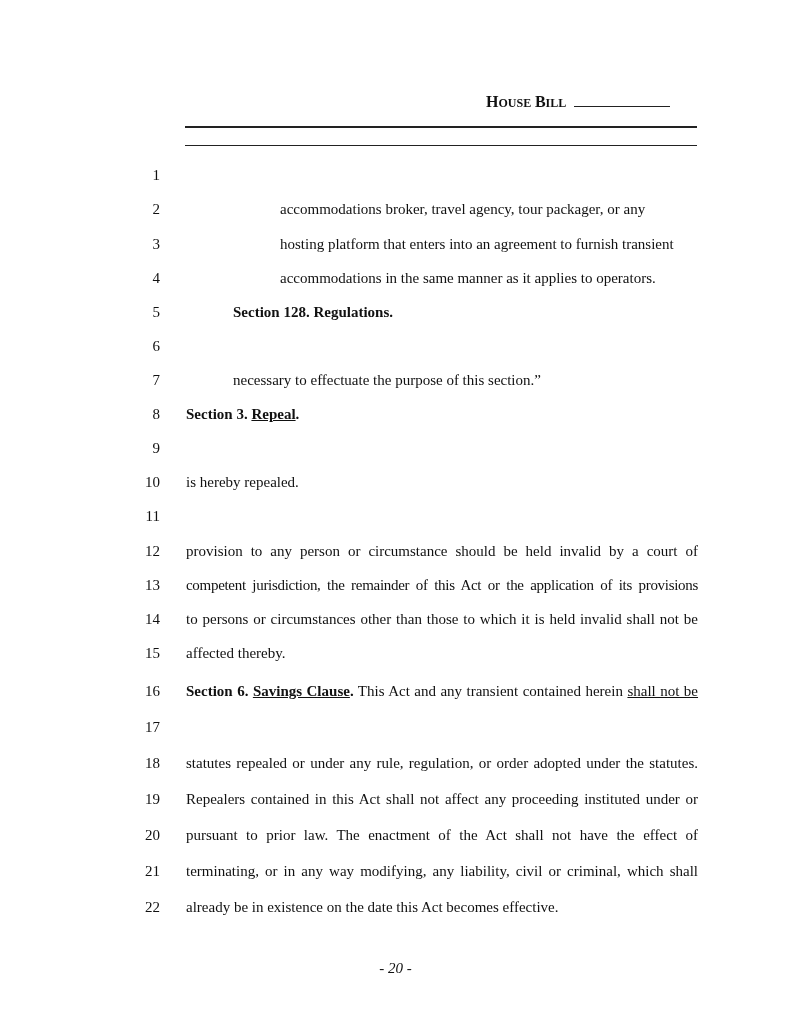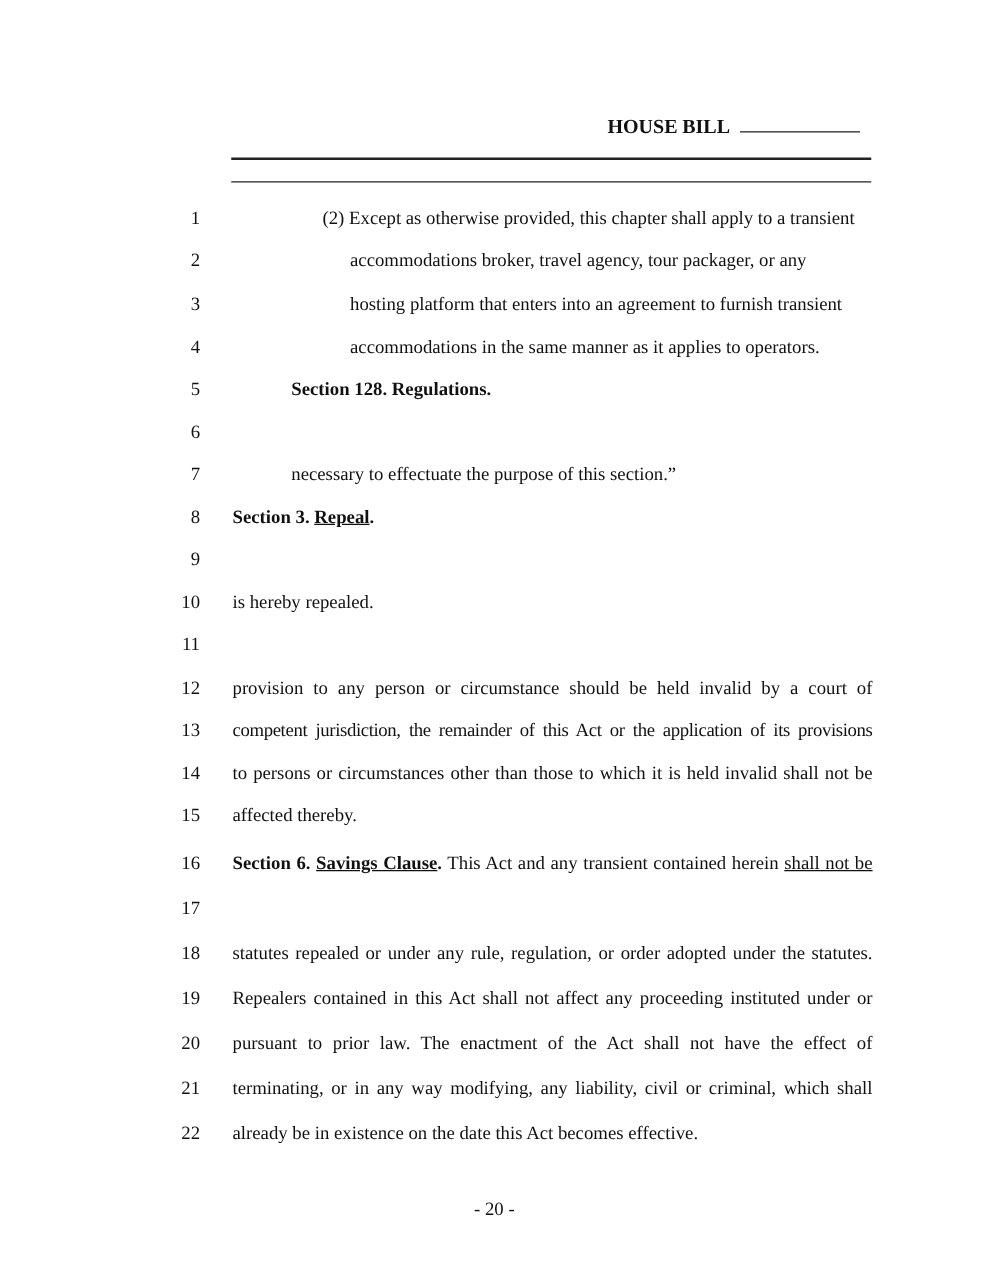--- a/index.html
+++ b/index.html
@@ -1,46 +1,45 @@
 <!DOCTYPE html>
 <html><head>
 <meta charset="utf-8">
 <style>
   html, body { margin: 0; padding: 0; background: #ffffff; }
   body { width: 791px; height: 1024px; position: relative; overflow: hidden;
          font-family: "Liberation Serif", "DejaVu Serif", serif; color: #111; }
   .header-title { position: absolute; left: 486px; top: 93px; font-size: 15px; font-weight: bold; }
   .header-title .sc-big { font-size: 16px; }
-  .header-title .sc-small { font-size: 16px; }
+  .header-title .sc-small { font-size: 12px; }
   .header-blank { display: inline-block; width: 96px; border-bottom: 1px solid #222; margin-left: 4px; height: 12px; vertical-align: baseline; }
   .rule { position: absolute; left: 185px; width: 512px; background: #222; }
   .rule1 { top: 126px; height: 2px; }
   .rule2 { top: 145px; height: 1px; }
   .line { position: absolute; left: 0; width: 791px; height: 20px; font-size: 15px; line-height: 20px; white-space: nowrap; }
   .ln { position: absolute; width: 28px; text-align: right; left: 132px; }
   .txt { position: absolute; }
   .just { text-align: justify; text-align-last: justify; width: 512px; }
   b { font-weight: bold; }
   u { text-decoration: underline; }
-  .page-num { position: absolute; top: 960px; left: 0; width: 791px; text-align: center; font-size: 15px; }
+  .page-num { position: absolute; top: 960px; left: 0; width: 791px; text-align: center; font-size: 15px; font-style: italic; }
 </style>
 </head>
 <body>
 
 <div class="header-title">
   <span class="sc-big">H</span><span class="sc-small">OUSE</span>
   <span class="sc-big">B</span><span class="sc-small">ILL</span>
   <span class="header-blank"></span>
 </div>
 <div class="rule rule1"></div>
 <div class="rule rule2"></div>
 
 <div class="line" style="top:165px">
   <span class="ln">1</span>
-  <span class="txt" style="left:258px">(2) Except as otherwise provided, this chapter shall apply to a transient</span>
 </div>
 <div class="line" style="top:199px">
   <span class="ln">2</span>
   <span class="txt" style="left:280px">accommodations broker, travel agency, tour packager, or any</span>
 </div>
 <div class="line" style="top:234px">
   <span class="ln">3</span>
   <span class="txt" style="left:280px">hosting platform that enters into an agreement to furnish transient</span>
 </div>
 <div class="line" style="top:268px">

